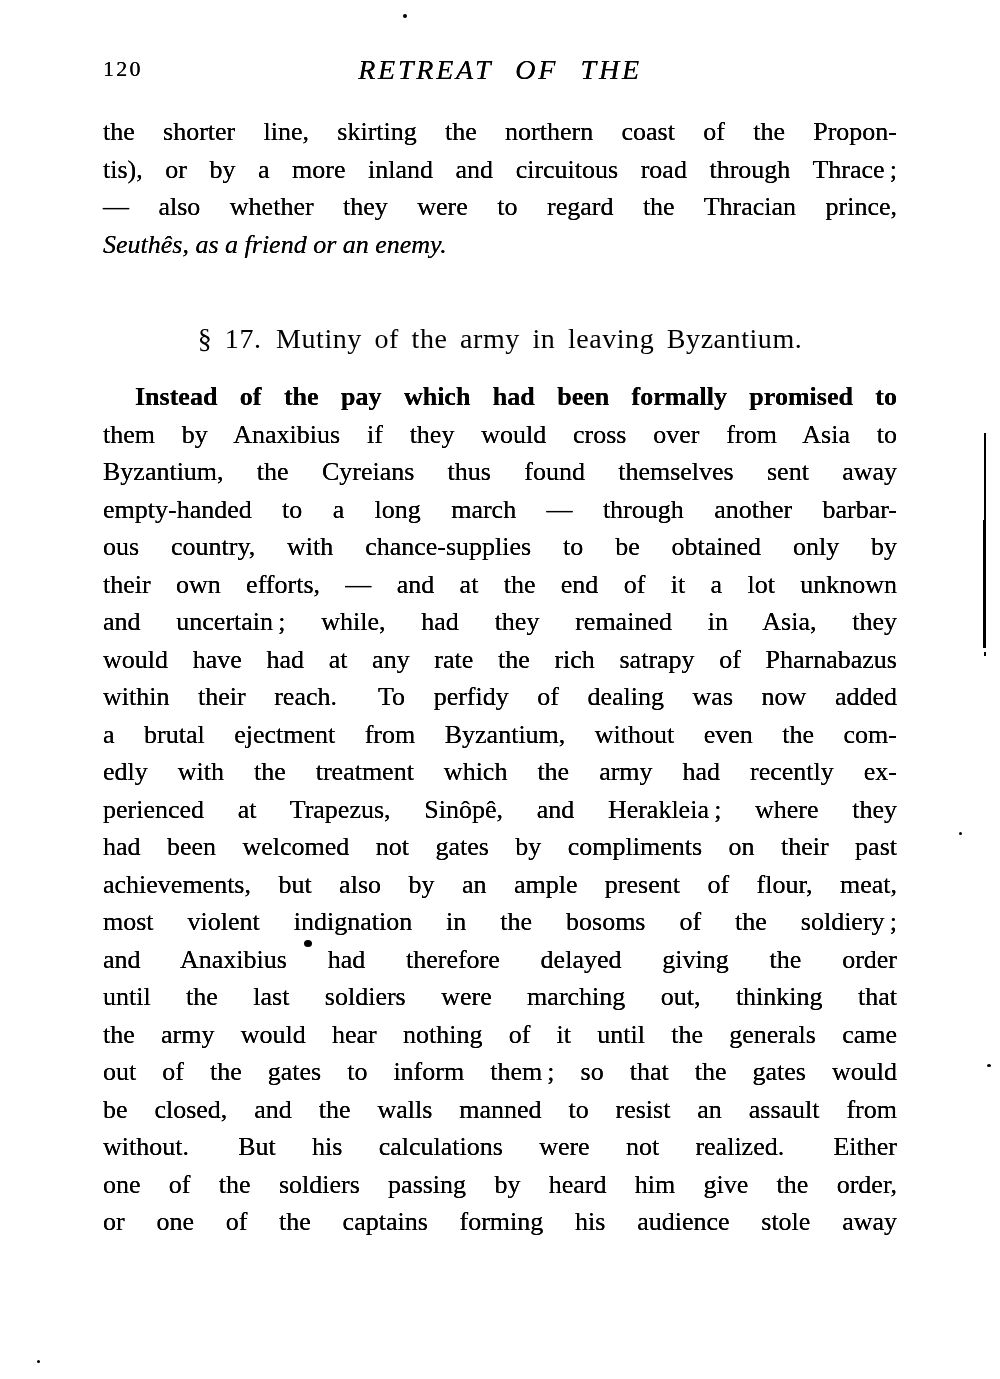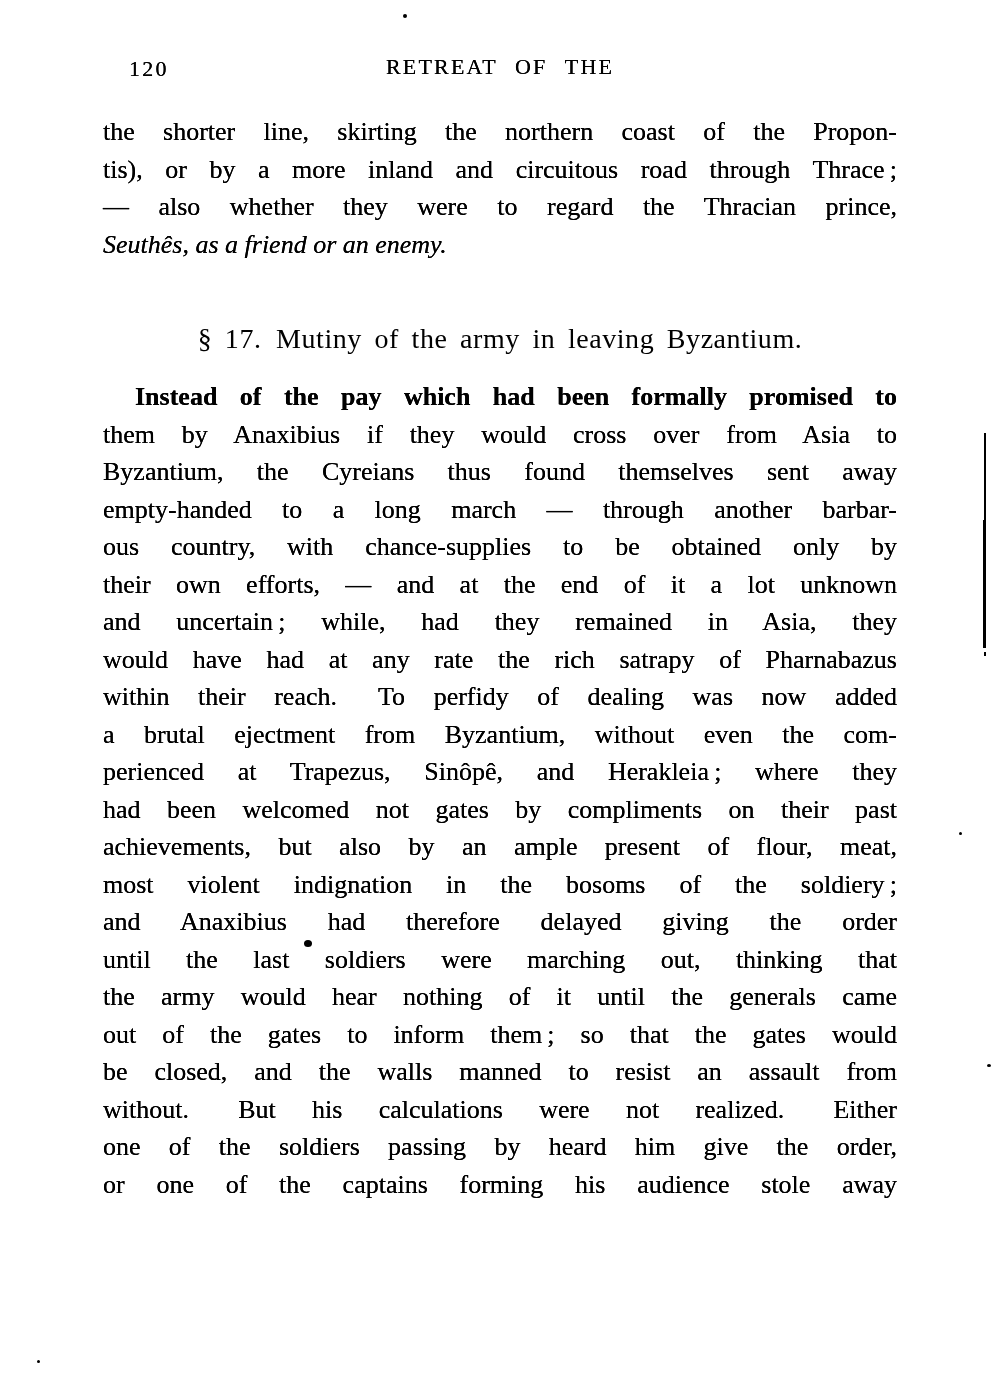--- a/index.html
+++ b/index.html
@@ -25,25 +25,25 @@
     height: 32px;
     text-align: center;
   }
   .page-num {
     position: absolute;
     left: 0;
     top: 2px;
     font-size: 22px;
     letter-spacing: 0.10em;
     text-shadow: 0 0 0.5px #000;
-    margin-left: 26px;
   }
   .head-title {
     display: inline-block;
-    font-size: 22px;
+    font-style: italic;
+    font-size: 28px;
     letter-spacing: 0.10em;
     word-spacing: 0.45em;
     text-shadow: 0 0 0.5px #000;
   }
   
   .para {
     position: absolute;
     left: 103px;
     width: 794px;
   }
@@ -105,20 +105,21 @@
     <div class="jline indent">Instead of the pay which had been formally promised to</div>
     <div class="jline">them by Anaxibius if they would cross over from Asia to</div>
     <div class="jline">Byzantium, the Cyreians thus found themselves sent away</div>
     <div class="jline">empty-handed to a long march — through another barbar-</div>
     <div class="jline">ous country, with chance-supplies to be obtained only by</div>
     <div class="jline">their own efforts, — and at the end of it a lot unknown</div>
     <div class="jline">and uncertain ; while, had they remained in Asia, they</div>
     <div class="jline">would have had at any rate the rich satrapy of Pharnabazus</div>
     <div class="jline">within their reach.  To perfidy of dealing was now added</div>
     <div class="jline">a brutal ejectment from Byzantium, without even the com-</div>
+    <div class="jline">edly with the treatment which the army had recently ex-</div>
     <div class="jline">perienced at Trapezus, Sinôpê, and Herakleia ; where they</div>
     <div class="jline">had been welcomed not gates by compliments on their past</div>
     <div class="jline">achievements, but also by an ample present of flour, meat,</div>
     <div class="jline">most violent indignation in the bosoms of the soldiery ;</div>
     <div class="jline">and Anaxibius had therefore delayed giving the order</div>
     <div class="jline">until the last soldiers were marching out, thinking that</div>
     <div class="jline">the army would hear nothing of it until the generals came</div>
     <div class="jline">out of the gates to inform them ; so that the gates would</div>
     <div class="jline">be closed, and the walls manned to resist an assault from</div>
     <div class="jline">without.  But his calculations were not realized.  Either</div>

